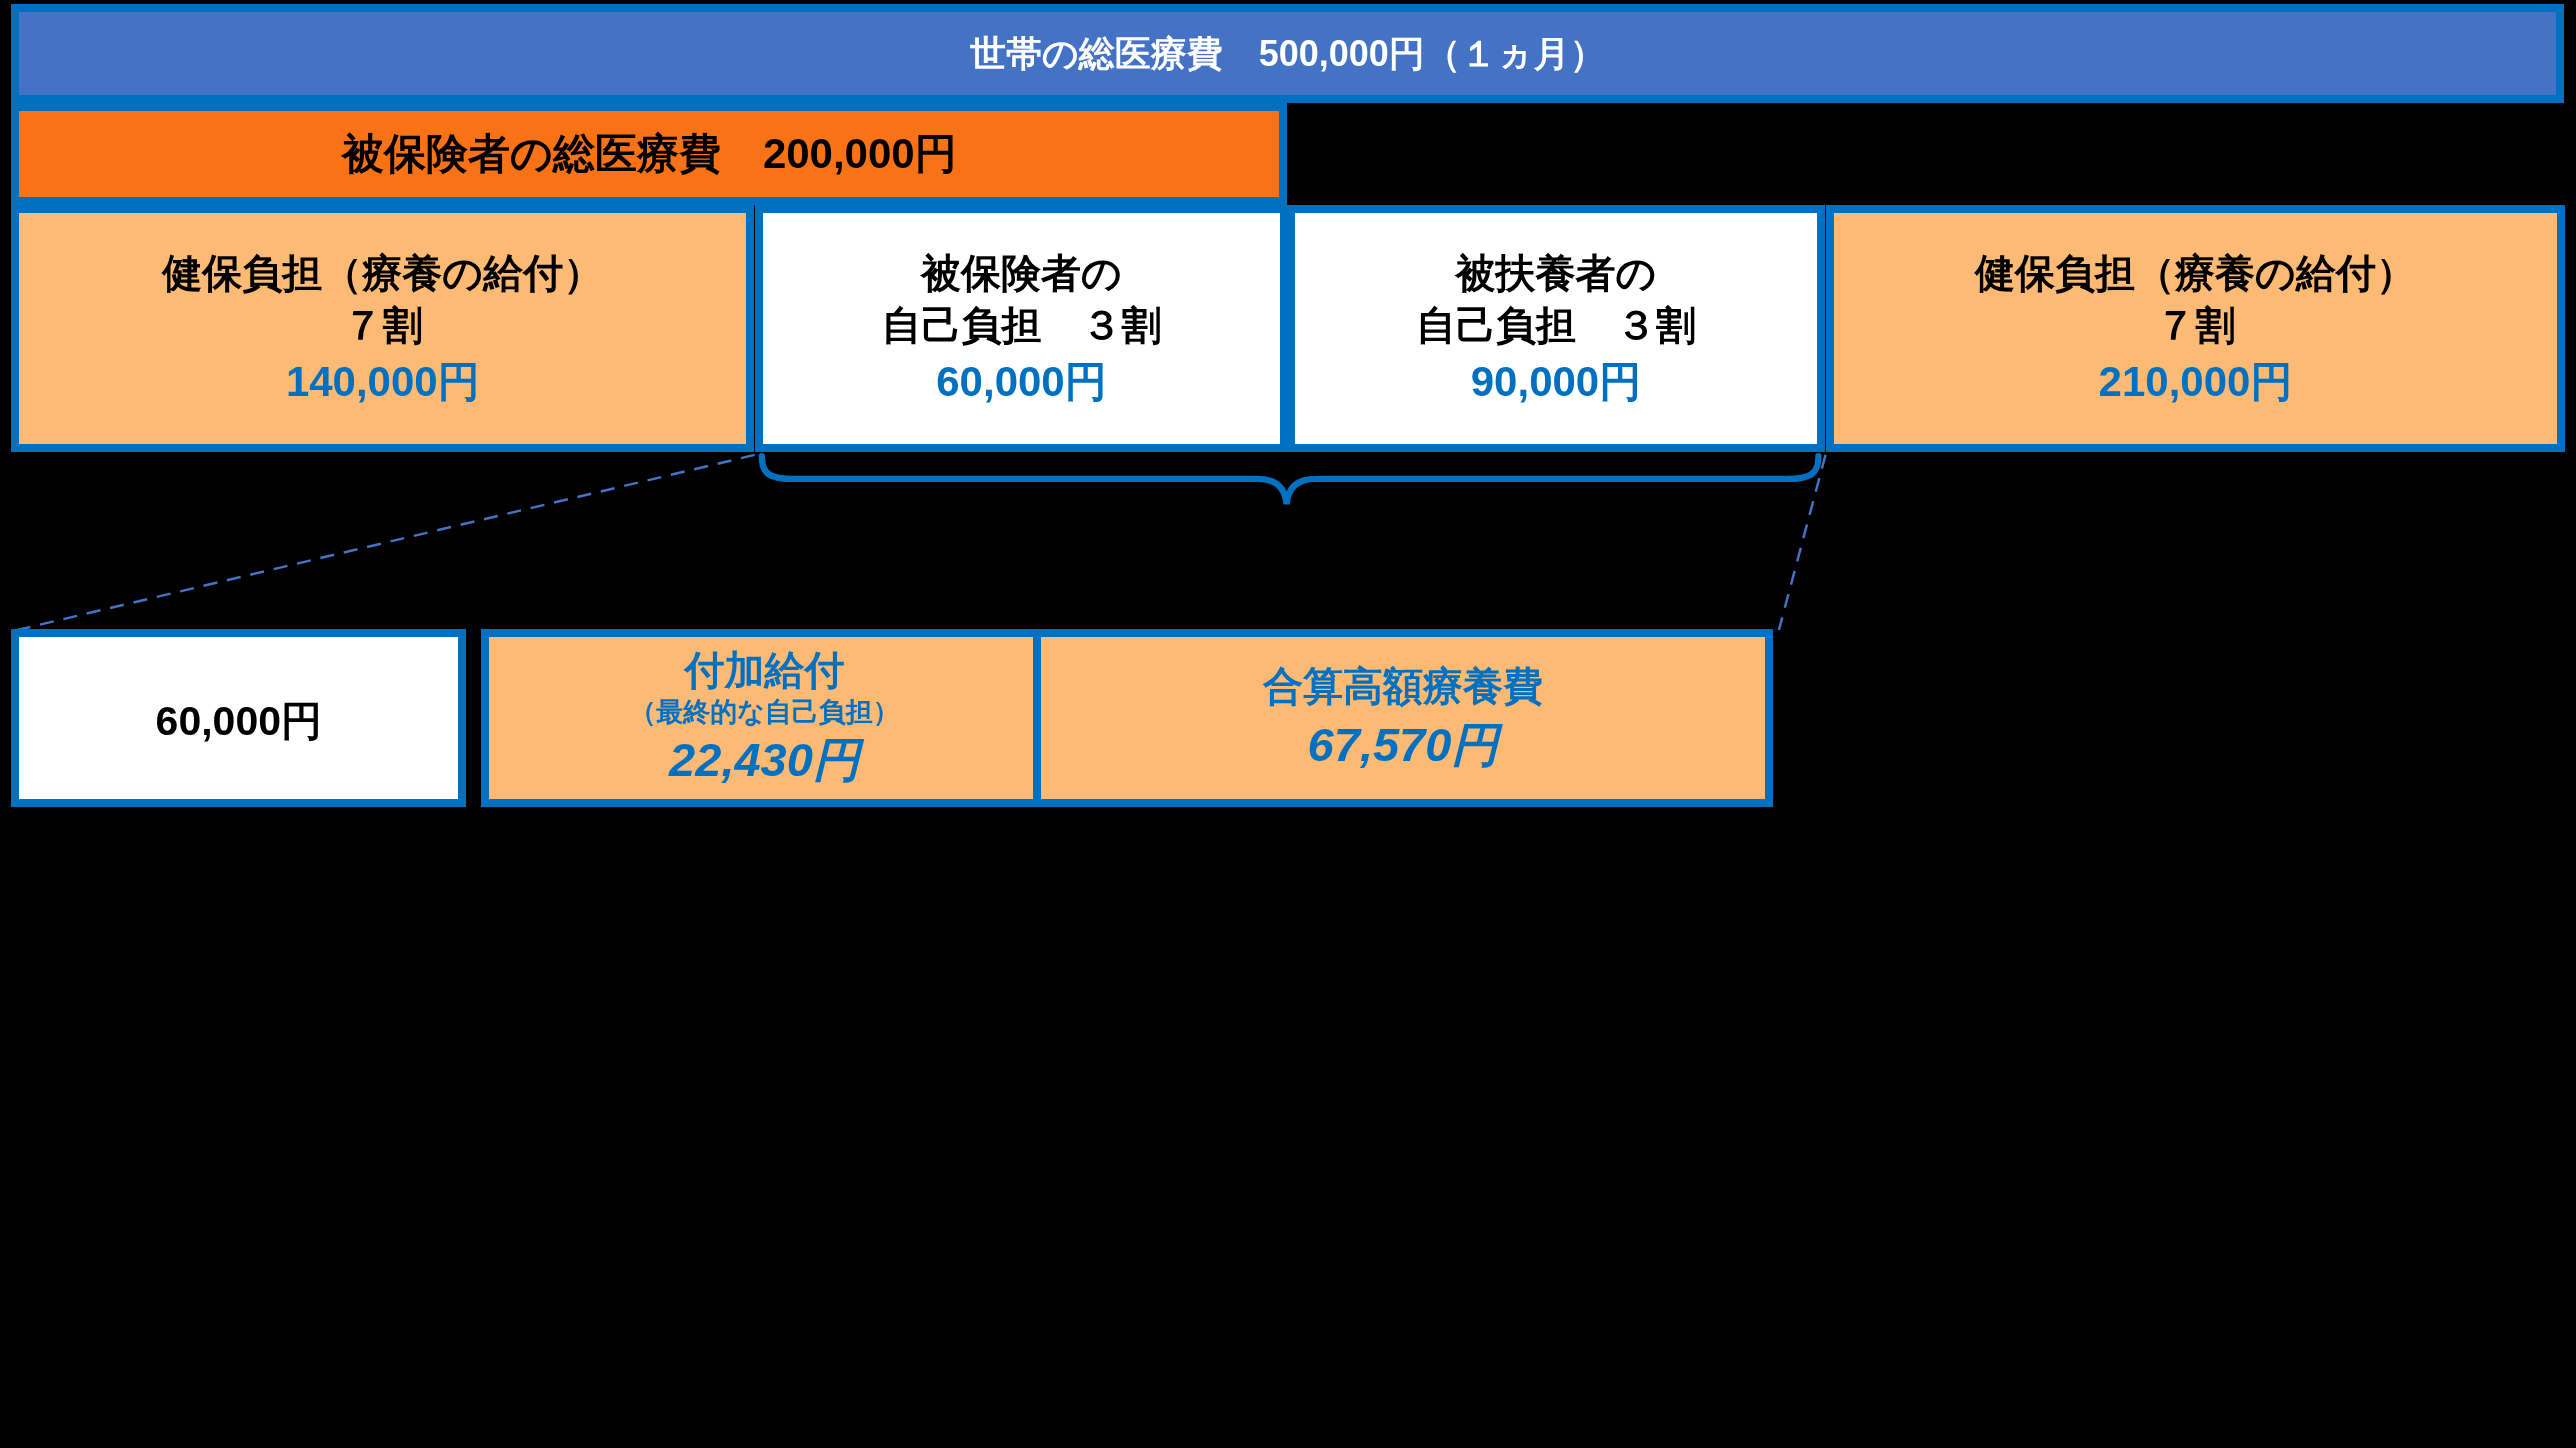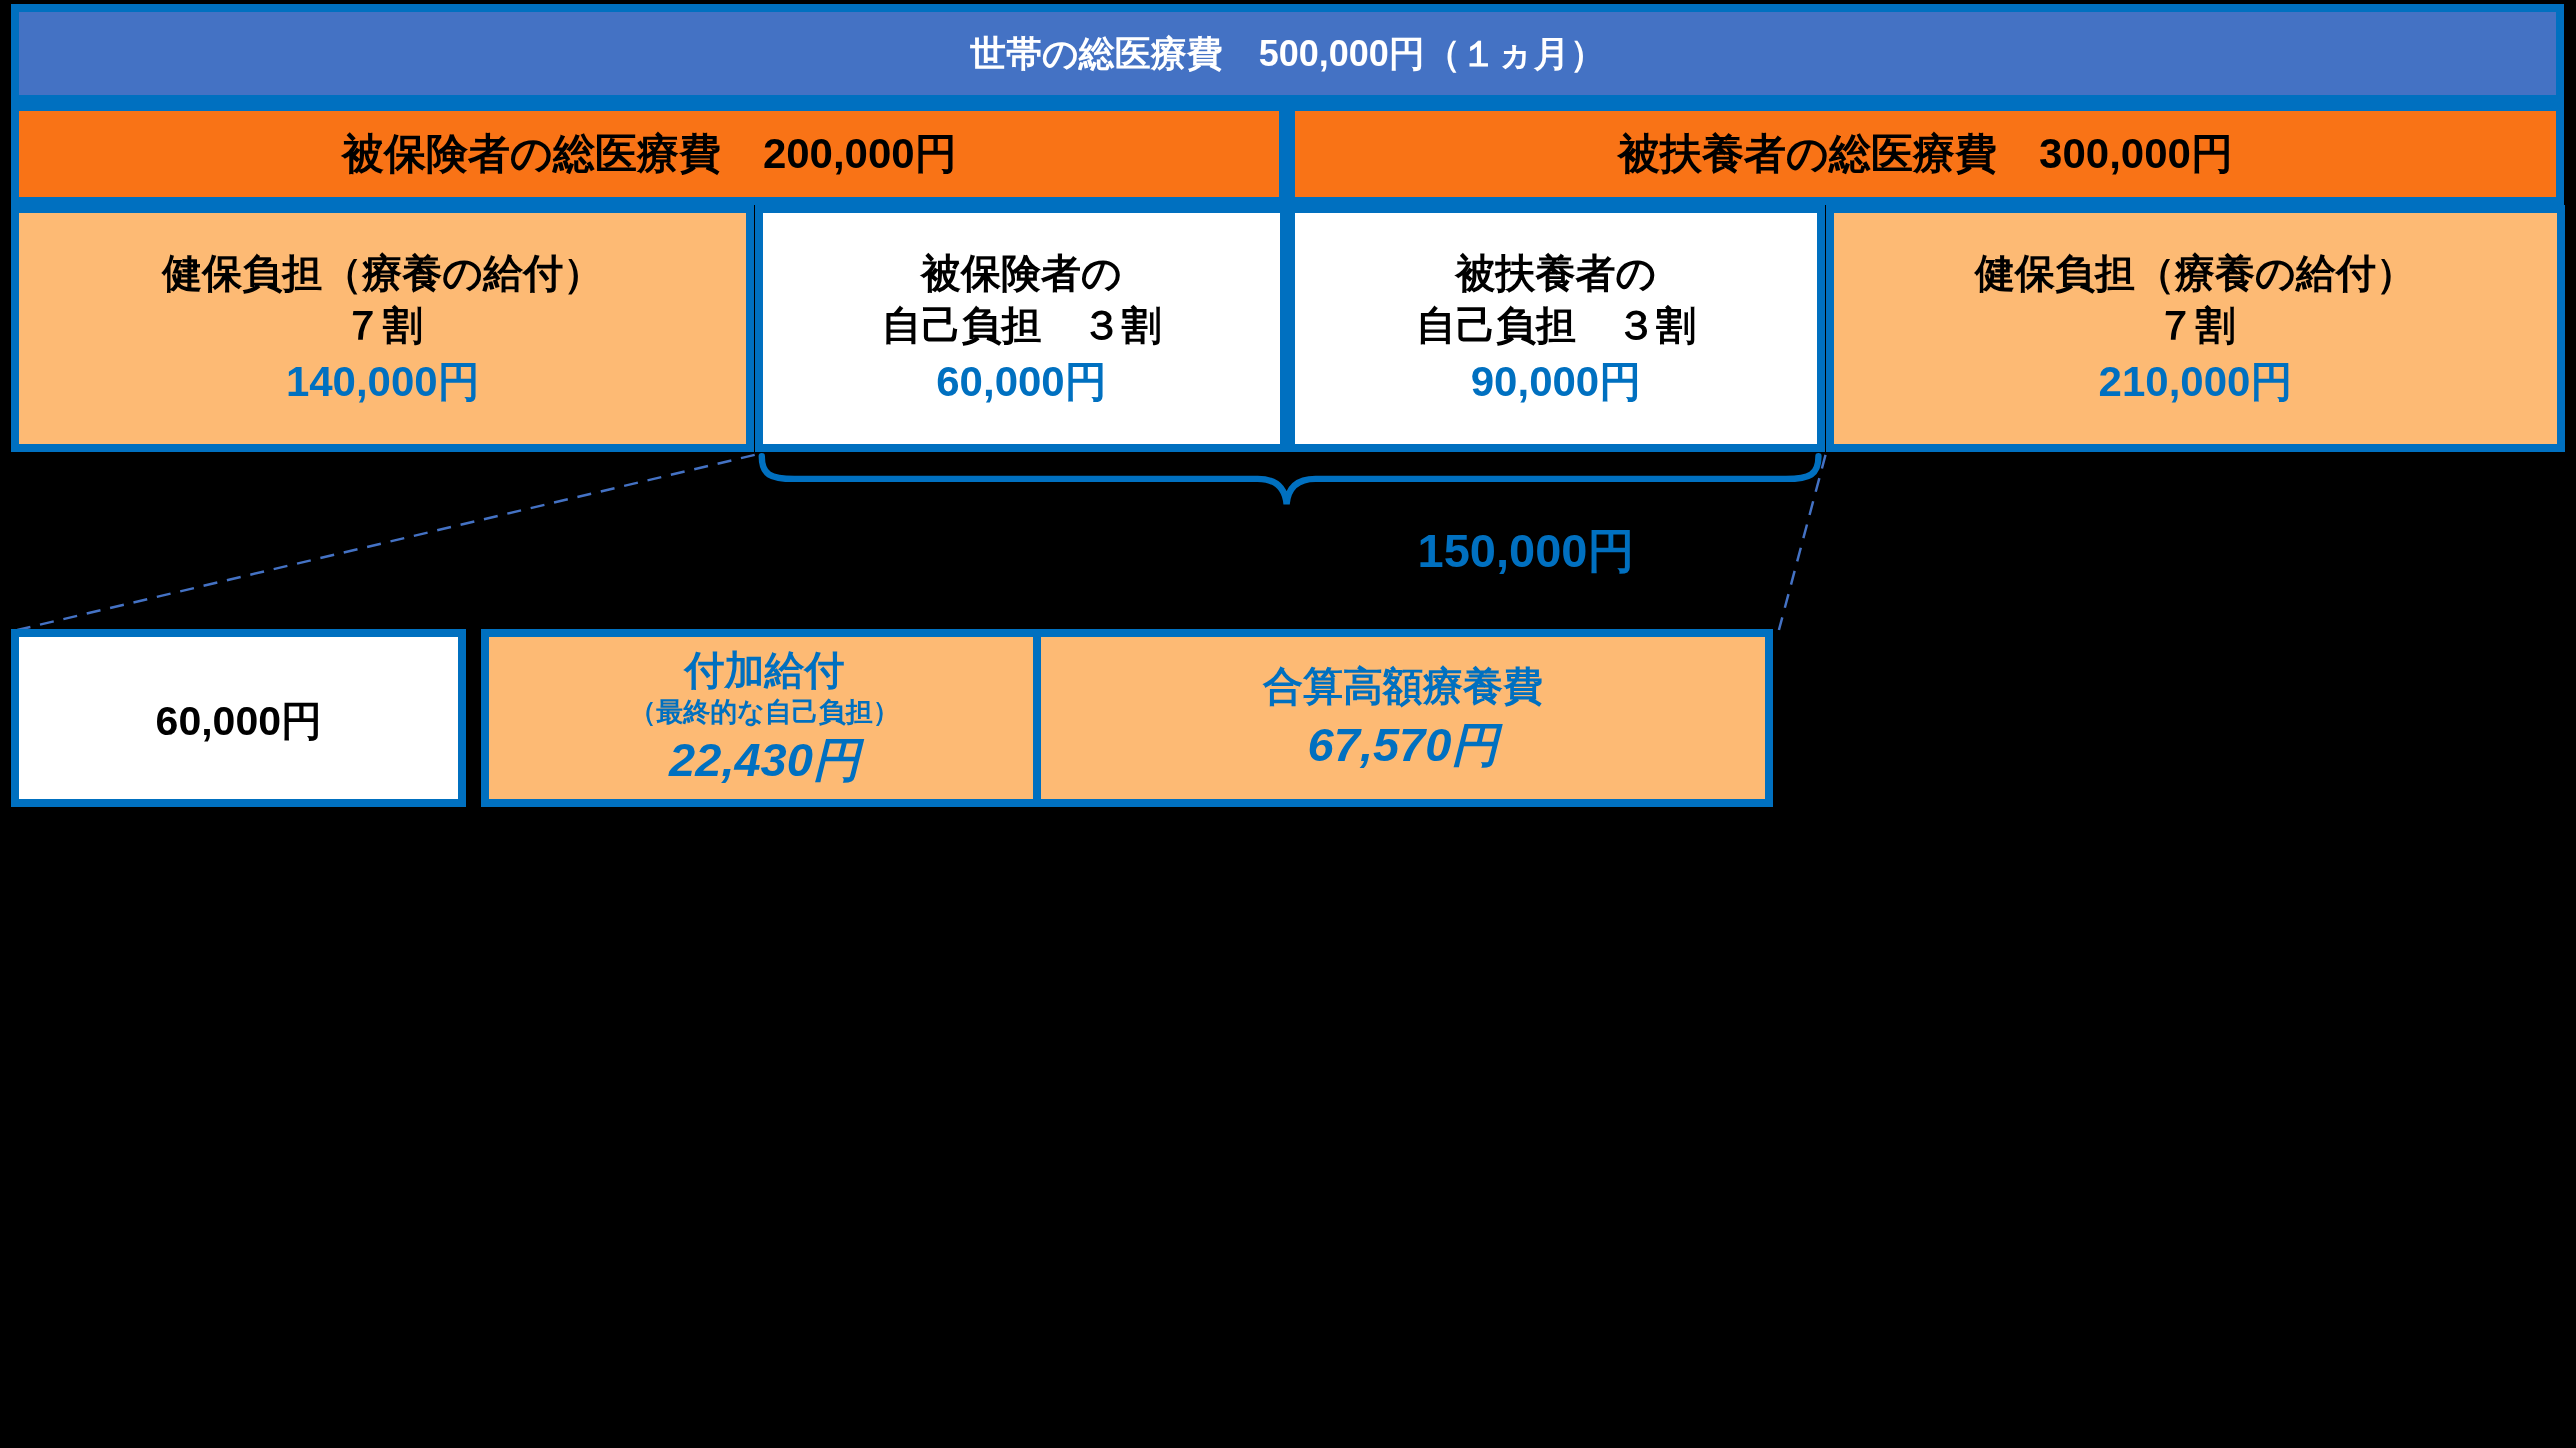--- a/index.html
+++ b/index.html
@@ -53,23 +53,20 @@
 
 <div class="stage">
 
   <div class="box title-bar">
     <span>世帯の総医療費　500,000円（１ヵ月）</span>
   </div>
 
   <div class="box cream r2-left">
     <span>被保険者の総医療費　200,000円</span>
   </div>
-  <div class="box cream r2-right">
-    <span>被扶養者の総医療費　300,000円</span>
-  </div>
 
   <div class="box r3 lightblue r3-c1">
     <span>健保負担（療養の給付）</span>
     <span>７割</span>
     <span class="amount">140,000円</span>
   </div>
   <div class="box r3 whitebg r3-c2">
     <span>被保険者の</span>
     <span>自己負担　３割</span>
     <span class="amount">60,000円</span>
@@ -84,21 +81,20 @@
     <span>７割</span>
     <span class="amount">210,000円</span>
   </div>
 
   <svg class="overlay" viewBox="0 0 3646 2050">
     <path d="M 1078 646 C 1078 672, 1090 678, 1124 678 L 1780 678 Q 1818 678, 1821 714 Q 1824 678, 1862 678 L 2528 678 C 2562 678, 2574 672, 2574 646" fill="none" stroke="#0070C0" stroke-width="9" stroke-linecap="round"></path>
     <line x1="1068" y1="644" x2="24" y2="892" stroke="#4472C4" stroke-width="3.5" stroke-dasharray="20 14"></line>
     <line x1="2584" y1="644" x2="2518" y2="892" stroke="#4472C4" stroke-width="3.5" stroke-dasharray="20 14"></line>
   </svg>
 
-  <div class="bracket-label">150,000円</div>
 
   <div class="box sum whitebg sum-a">
     <span class="amt-black">60,000円</span>
   </div>
   <div class="box sum lightblue sum-b">
     <span class="sum-title">付加給付</span>
     <span class="sum-note">（最終的な自己負担）</span>
     <span class="sum-amt">22,430円</span>
   </div>
   <div class="box sum lightblue sum-c">

